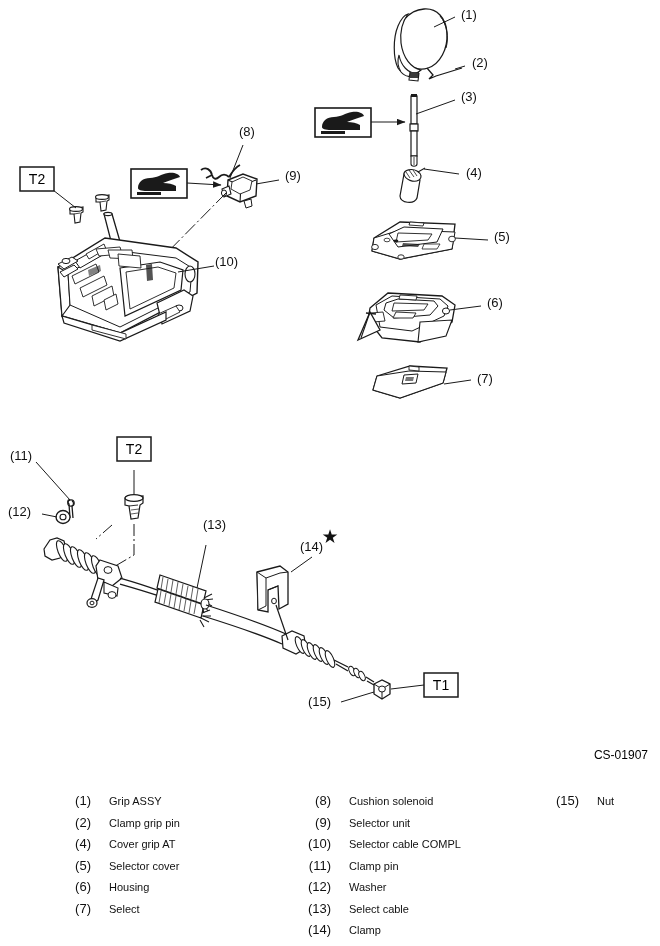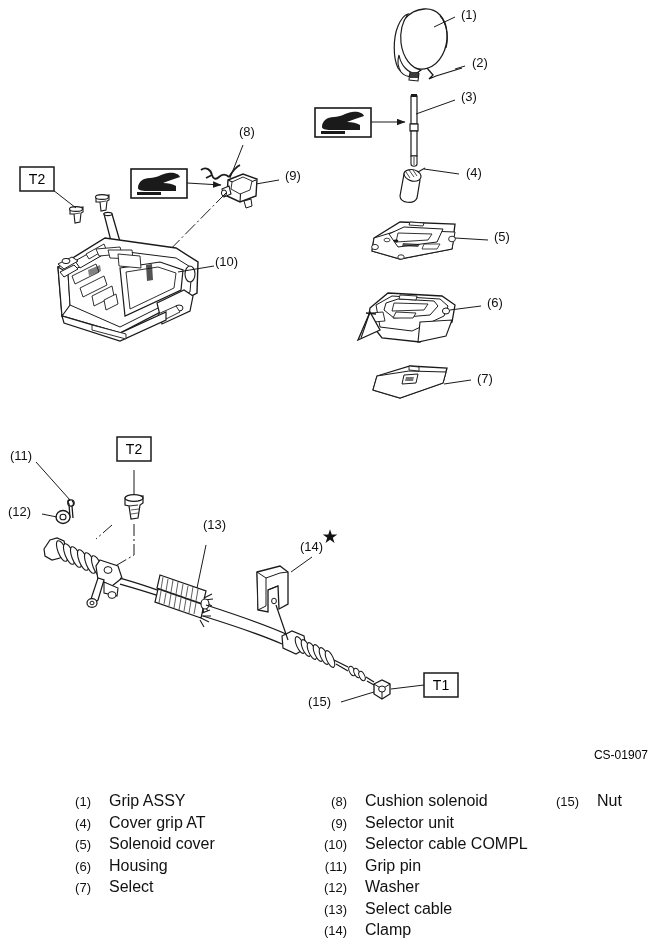--- a/index.html
+++ b/index.html
@@ -48,39 +48,39 @@
     left: 0;
     top: 790px;
     width: 660px;
     height: 156px;
   }
   .legend-col {
     position: absolute;
     top: 0;
   }
   #legend-col-1 { left: 57px; }
-  #legend-col-2 { left: 313px; }
+  #legend-col-2 { left: 297px; }
   #legend-col-3 { left: 545px; }
   .legend-row {
     height: 21.5px;
     line-height: 21.5px;
     white-space: nowrap;
     font-size: 13px;
     color: #111111;
   }
   .legend-num {
     display: inline-block;
     width: 34px;
     text-align: right;
     font-size: 13px;
   }
   .legend-label {
     display: inline-block;
     margin-left: 18px;
-    font-size: 16px;
+    font-size: 11px;
   }
   .legend-col-3 .legend-num { width: 34px; }
 </style>
 </head>
 <body>
 
 <div id="diagram-root">
 
   <svg class="figure" viewBox="0 0 660 946">
     <defs>
@@ -412,45 +412,48 @@
     <text class="figid-text" x="648" y="759" text-anchor="end">CS-01907</text>
   </svg>
 
   <div id="legend">
 
     <div class="legend-col" id="legend-col-1">
       <div class="legend-row">
         <span class="legend-num">(1)</span><span class="legend-label">Grip ASSY</span>
       </div>
       <div class="legend-row">
+        <span class="legend-num">(2)</span><span class="legend-label">Clamp grip pin</span>
+      </div>
+      <div class="legend-row">
         <span class="legend-num">(4)</span><span class="legend-label">Cover grip AT</span>
       </div>
       <div class="legend-row">
-        <span class="legend-num">(5)</span><span class="legend-label">Solenoid cover</span>
+        <span class="legend-num">(5)</span><span class="legend-label">Selector cover</span>
       </div>
       <div class="legend-row">
         <span class="legend-num">(6)</span><span class="legend-label">Housing</span>
       </div>
       <div class="legend-row">
         <span class="legend-num">(7)</span><span class="legend-label">Select</span>
       </div>
     </div>
 
     <div class="legend-col" id="legend-col-2">
       <div class="legend-row">
         <span class="legend-num">(8)</span><span class="legend-label">Cushion solenoid</span>
       </div>
       <div class="legend-row">
         <span class="legend-num">(9)</span><span class="legend-label">Selector unit</span>
       </div>
       <div class="legend-row">
         <span class="legend-num">(10)</span><span class="legend-label">Selector cable COMPL</span>
       </div>
       <div class="legend-row">
-        <span class="legend-num">(11)</span><span class="legend-label">Grip pin</span>
+        <span class="legend-num">(11)</span><span class="legend-label">Clamp pin</span>
       </div>
       <div class="legend-row">
         <span class="legend-num">(12)</span><span class="legend-label">Washer</span>
       </div>
       <div class="legend-row">
         <span class="legend-num">(13)</span><span class="legend-label">Select cable</span>
       </div>
       <div class="legend-row">
         <span class="legend-num">(14)</span><span class="legend-label">Clamp</span>
       </div>

